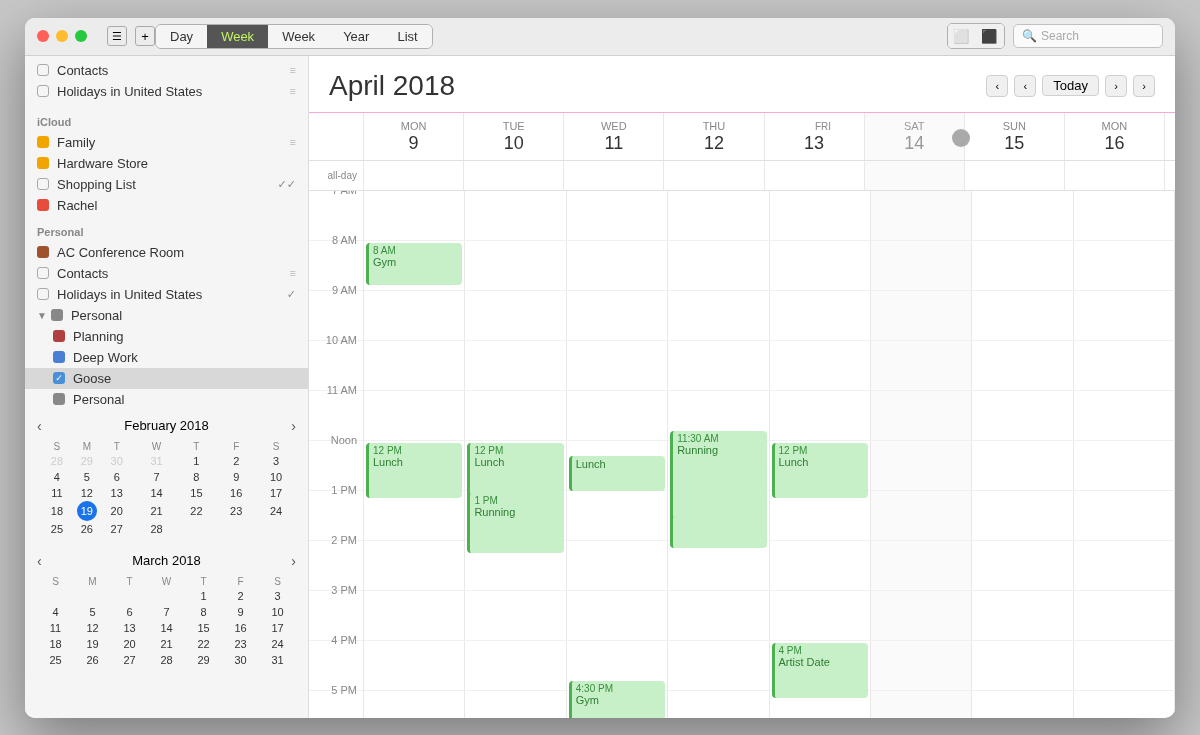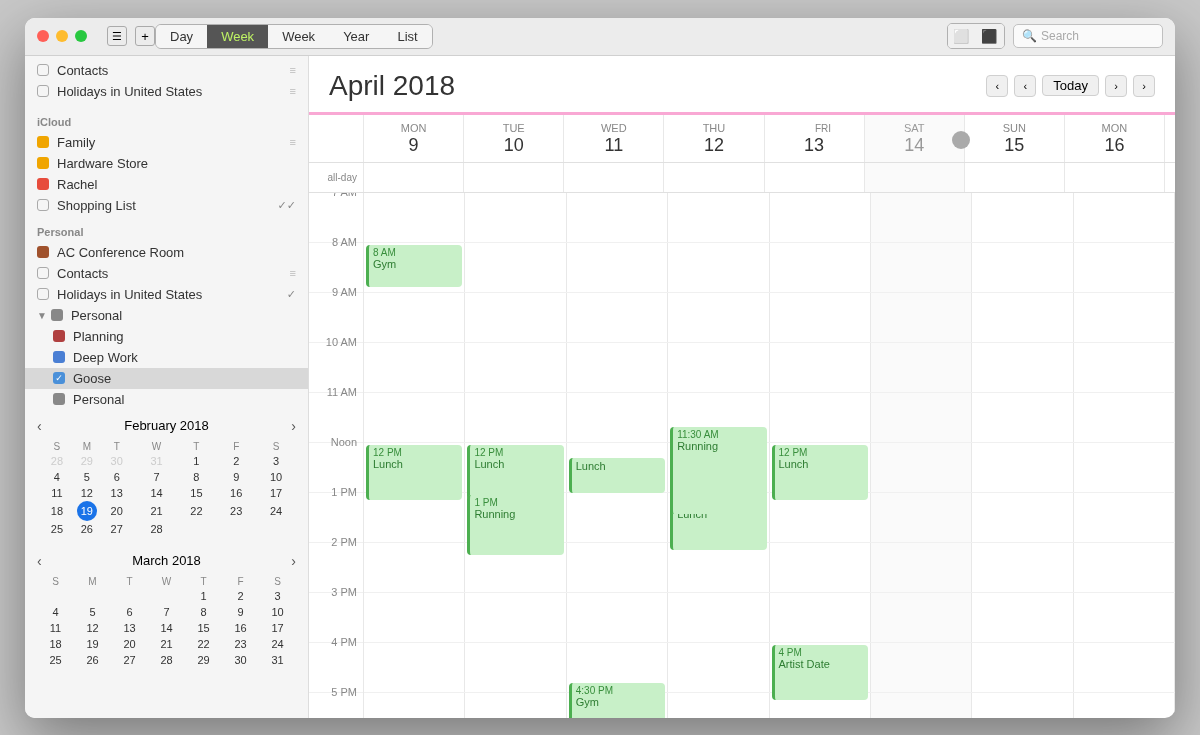--- a/index.html
+++ b/index.html
@@ -34,21 +34,21 @@
     .mini-cal { padding: 8px 12px; }
     .mini-cal-header { display: flex; align-items: center; justify-content: space-between; margin-bottom: 6px; }
     .mini-cal-title { font-size: 13px; font-weight: 500; }
     .mini-cal-nav { display: flex; gap: 4px; }
     .mini-cal table { width: 100%; border-collapse: collapse; }
     .mini-cal th { font-size: 10px; color: #888; font-weight: 400; text-align: center; padding: 1px; }
     .mini-cal td { font-size: 11px; text-align: center; padding: 2px 1px; color: #333; cursor: pointer; }
     .mini-cal td.today { background: #1a73e8; color: white; border-radius: 50%; width: 20px; height: 20px; }
     .mini-cal td.other-month { color: #ccc; }
     .main-area { flex: 1; display: flex; flex-direction: column; overflow: hidden; }
-    .main-header { padding: 14px 20px 10px; display: flex; align-items: center; justify-content: space-between; border-bottom: 3px solid #f9a8d4; }
+    .main-header { padding: 14px 20px 10px; display: flex; align-items: center; justify-content: space-between; border-bottom: 1px solid #f9a8d4; }
     .nav-buttons { display: flex; align-items: center; gap: 6px; }
     .nav-btn { background: #f0f0f0; border: 1px solid #d0d0d0; border-radius: 4px; width: 22px; height: 22px; cursor: pointer; display: flex; align-items: center; justify-content: center; font-size: 11px; }
     .today-btn { background: #f0f0f0; border: 1px solid #d0d0d0; border-radius: 4px; padding: 2px 10px; font-size: 13px; cursor: pointer; }
     .calendar-grid { flex: 1; display: flex; flex-direction: column; overflow: hidden; }
     .cal-header-row { display: flex; border-bottom: 1px solid #e0e0e0; }
     .cal-header-label { width: 55px; flex-shrink: 0; border-right: 1px solid #e8e8e8; }
     .cal-day-header { flex: 1; text-align: center; padding: 6px 4px; font-size: 12px; color: #888; border-right: 1px solid #e8e8e8; }
     .cal-day-header .day-num { font-size: 18px; color: #333; font-weight: 300; display: block; line-height: 1.2; }
     .cal-day-header .day-num.sat { color: #999; }
     .allday-row { display: flex; border-bottom: 1px solid #e0e0e0; min-height: 30px; }
@@ -129,29 +129,29 @@
         <span>Family</span>
         <div class="sidebar-item-right">
             <span class="sidebar-bars">≡</span>
           </div>
       </div>
       <div class="sidebar-item">
         <div class="sidebar-dot" style="background:#f0a500; border-radius:3px;"></div>
         <span>Hardware Store</span>
       </div>
       <div class="sidebar-item">
-        <div class="sidebar-dot" style="background:#e74c3c; border-radius:3px;"></div>
-        <span>Rachel</span>
-      </div>
-      <div class="sidebar-item">
         <div class="sidebar-dot outline"></div>
         <span>Shopping List</span>
         <div class="sidebar-item-right">
             <span class="sidebar-check">✓✓</span>
           </div>
+      </div>
+      <div class="sidebar-item">
+        <div class="sidebar-dot" style="background:#e74c3c; border-radius:3px;"></div>
+        <span>Rachel</span>
       </div>
 
       <div class="sidebar-section-header">Personal</div>
       <div class="sidebar-item">
         <div class="sidebar-dot" style="background:#a0522d; border-radius:3px;"></div>
         <span>AC Conference Room</span>
       </div>
       <div class="sidebar-item">
         <div class="sidebar-dot outline"></div>
         <span>Contacts</span>
@@ -447,21 +447,21 @@
               <div class="time-cell"></div>
               <div class="time-cell"></div>
             </div>
 
             <div class="time-row">
               <div class="time-label">11 AM</div>
               <div class="time-cell"></div>
               <div class="time-cell"></div>
               <div class="time-cell"></div>
               <div class="time-cell" style="position:relative;">
-                <div class="event event-green" style="position:absolute; top:34px; left:2px; right:2px; height:87px; z-index:2;">
+                <div class="event event-green" style="position:absolute; top:40px; left:2px; right:2px; height:87px; z-index:2;">
                   <div class="event-time">11:30 AM</div>
                   <div class="event-title">Running</div>
                 </div>
               </div>
               <div class="time-cell"></div>
               <div class="time-cell sat-col"></div>
               <div class="time-cell"></div>
               <div class="time-cell"></div>
             </div>
 

